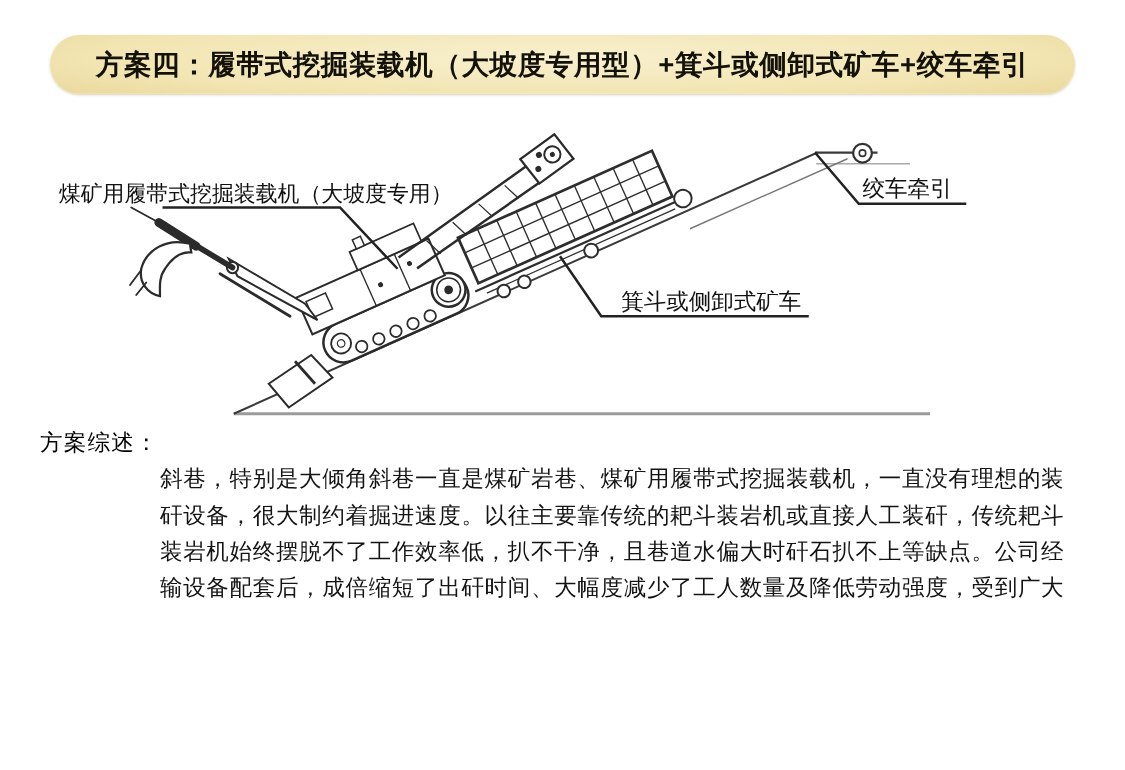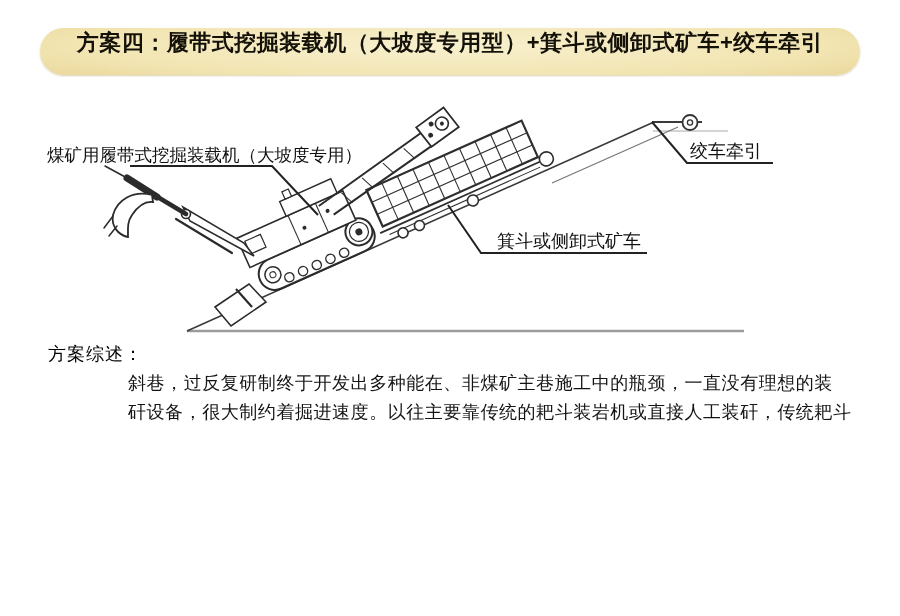--- a/index.html
+++ b/index.html
@@ -4,35 +4,35 @@
 <style>
   html,body{margin:0;padding:0;background:#ffffff;}
   body{width:900px;height:616px;position:relative;overflow:hidden;
        font-family:"Liberation Sans",sans-serif;color:#141414;}
 
   .banner{
     position:absolute;left:40px;top:28px;width:820px;height:47px;
     border-radius:24px;
     background:radial-gradient(120% 170% at 50% 38%,
       #f8f0cf 0%, #f2e5b2 38%, #e7d394 62%, #d4b469 82%, #c3a050 100%);
-    display:flex;align-items:flex-start;justify-content:center;
+    display:flex;align-items:center;justify-content:center;
     box-shadow:0 1px 2px rgba(150,120,40,.35);
   }
   .banner-title{
     font-size:22px;font-weight:bold;color:#141109;letter-spacing:.5px;
     white-space:nowrap;
   }
 
   .diagram{position:absolute;left:0;top:95px;width:900px;height:250px;}
   .dlabel{font-family:"Liberation Sans",sans-serif;fill:#111;}
   .lab-machine{font-size:17.5px;}
   .lab-std{font-size:18px;}
 
   .summary-heading{
-    position:absolute;left:48px;top:342px;font-size:18px;color:#000;
+    position:absolute;left:32px;top:342px;font-size:18px;color:#000;
     letter-spacing:1px;white-space:nowrap;
   }
   .summary-body{
     position:absolute;left:128px;top:369px;width:740px;
     font-size:18px;line-height:29px;letter-spacing:.55px;color:#141414;
   }
   .summary-line{white-space:nowrap;}
 </style>
 </head>
 <body>
@@ -158,15 +158,17 @@
   </g>
 
   <text class="dlabel lab-machine" x="47" y="66">煤矿用履带式挖掘装载机（大坡度专用）</text>
   <text class="dlabel lab-std" x="497" y="152">箕斗或侧卸式矿车</text>
   <text class="dlabel lab-std" x="690" y="62">绞车牵引</text>
 </svg>
 
 <div class="summary-heading">方案综述：</div>
 
 <div class="summary-body">
-  <div class="summary-line">斜巷，过反复研制终于开发出多种能在、非煤矿主巷施工中的瓶颈，一直没有理想的装</div>
+  <div class="summary-line">斜巷，特别是大倾角斜巷一直是煤矿岩巷、煤矿用履带式挖掘装载机，一直没有理想的装</div>
   <div class="summary-line">矸设备，很大制约着掘进速度。以往主要靠传统的耙斗装岩机或直接人工装矸，传统耙斗</div>
+  <div class="summary-line">装岩机始终摆脱不了工作效率低，扒不干净，且巷道水偏大时矸石扒不上等缺点。公司经</div>
+  <div class="summary-line">输设备配套后，成倍缩短了出矸时间、大幅度减少了工人数量及降低劳动强度，受到广大</div>
 </div>
 
 </body></html>

